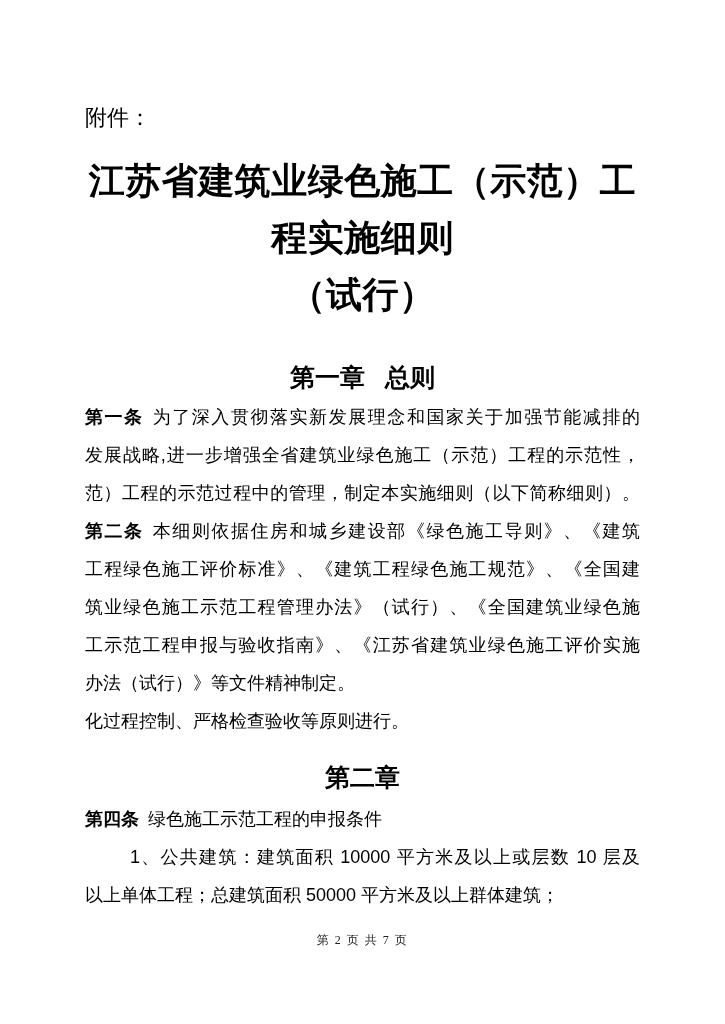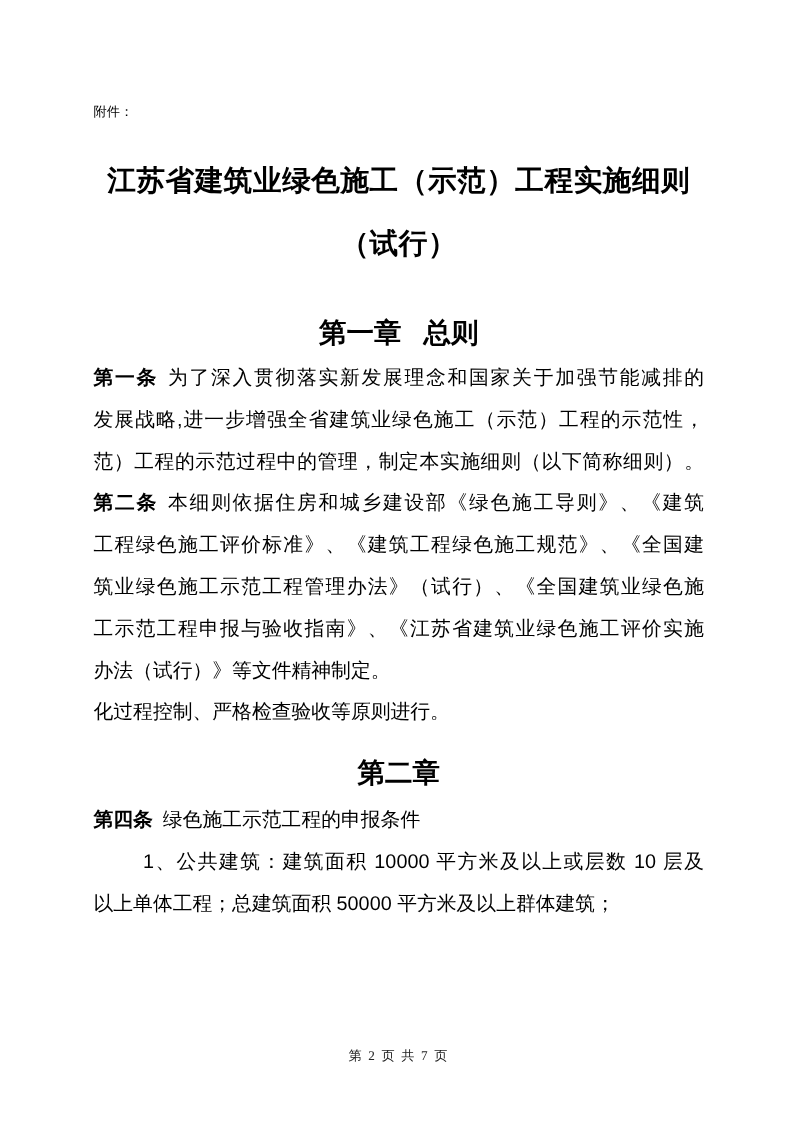--- a/index.html
+++ b/index.html
@@ -6,25 +6,25 @@
   .page{
     position:relative;
     width:725px;height:1024px;
     margin:0 auto;
     background:#ffffff;
     color:#000;
     font-family:"Liberation Sans","DejaVu Sans",sans-serif;
     overflow:hidden;
   }
   .content{padding:90px 85px 0 85px;}
-  .attach{font-size:12px;line-height:22px;}
+  .attach{font-size:22px;line-height:22px;margin-top:17px;}
   .title{
     font-family:"Liberation Serif","DejaVu Serif",serif;
     font-weight:700;
-    font-size:26px;
+    font-size:36px;
     text-align:center;
     line-height:57px;
     margin-top:24px;
     letter-spacing:0.5px;
   }
   .chap{
     display:flex;justify-content:center;gap:20px;
     font-weight:700;font-size:25px;line-height:26px;
   }
   .chap1{margin-top:40px;}
@@ -33,21 +33,21 @@
     line-height:38px;
     text-align:left;
     white-space:pre-wrap;
   }
   .j{text-align:justify;text-align-last:justify;}
   .b{font-weight:700;margin-right:0.5em;}
   .ind-a{padding-left:45px;}
   .ind-b{padding-left:58px;}
   .chap2{margin:24px 0 10px 0;}
   .footer{
-    position:absolute;left:0;right:0;top:952px;
+    position:absolute;left:0;right:0;top:932px;
     text-align:center;
     font-family:"Liberation Serif","DejaVu Serif",serif;
     font-size:12px;
     letter-spacing:1.5px;
     color:#222;
   }
 </style>
 </head>
 <body>
 

